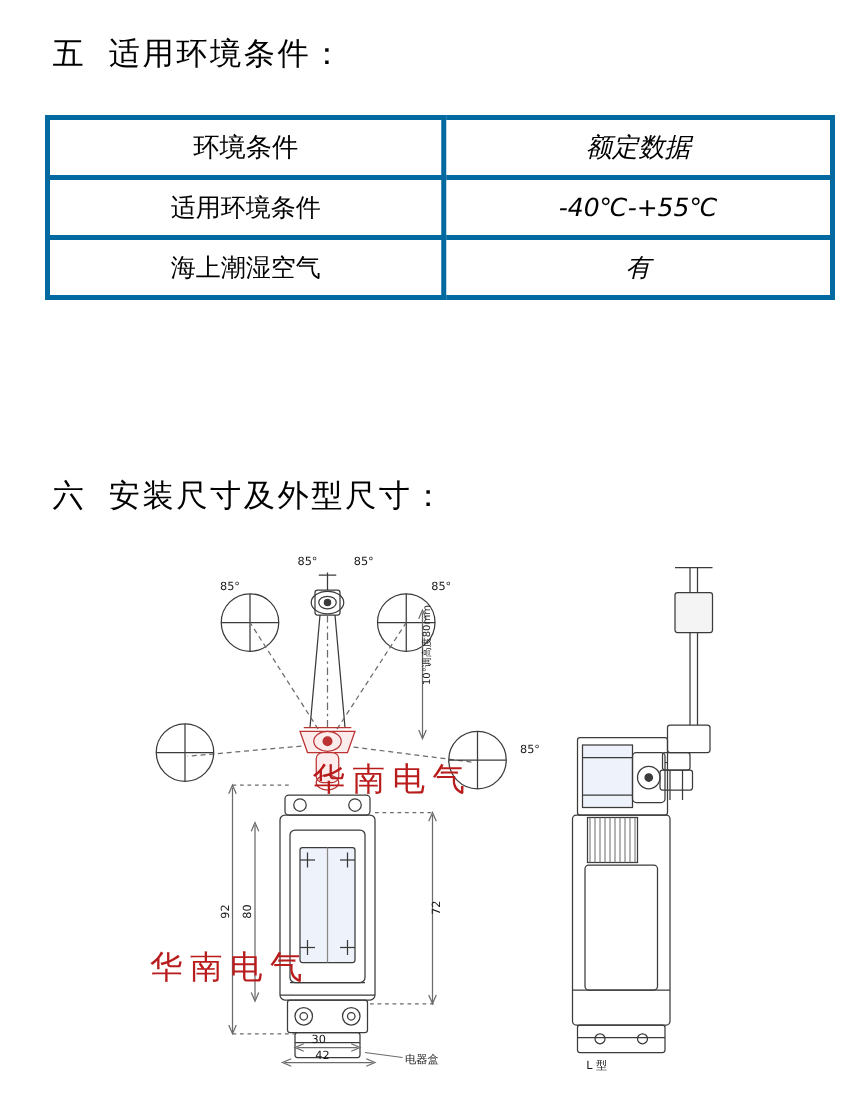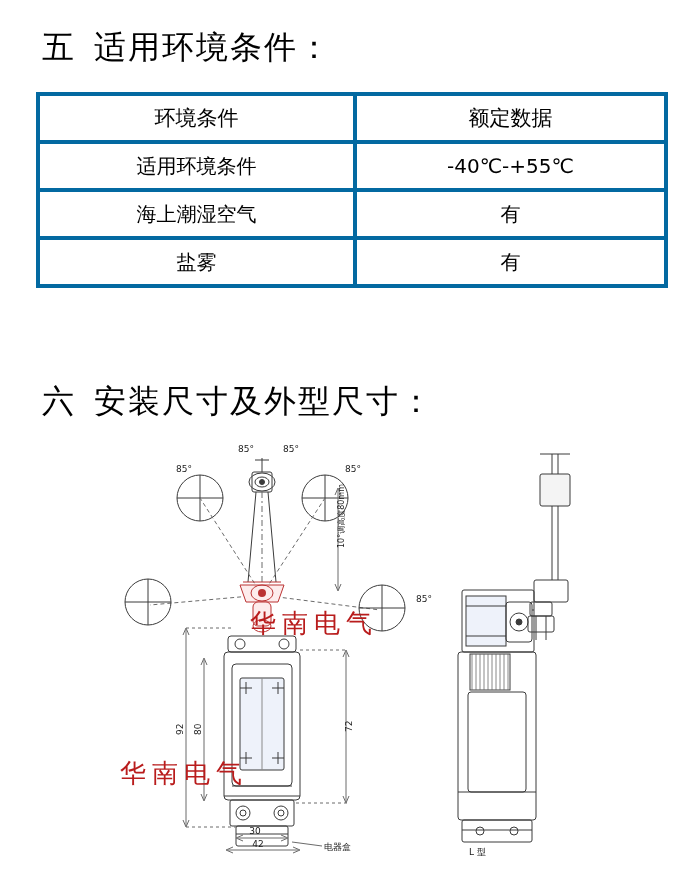--- a/index.html
+++ b/index.html
@@ -17,21 +17,21 @@
   }
 
   .page {
     position: relative;
     width: 677px;
     height: 880px;
   }
 
   .section-heading {
     position: absolute;
-    font-size: 32px;
+    font-size: 25px;
     letter-spacing: 2px;
     color: #000;
     white-space: nowrap;
   }
   .section-heading .num {
     margin-right: 18px;
   }
 
   #heading-env { left: 42px; top: 26px; }
   #heading-dims { left: 42px; top: 380px; }
@@ -50,21 +50,21 @@
     text-align: center;
     vertical-align: middle;
     font-size: 20px;
     color: #000;
     padding: 0 4px;
   }
   table.env-table tr.head td {
     font-size: 21px;
   }
   table.env-table td.col-a { width: 305px; }
-  table.env-table td.col-b { width: 299px; }
+  table.env-table td.col-b { width: 299px; font-style: italic; }
 
   
   .drawing {
     position: absolute;
     left: 0;
     top: 430px;
     width: 677px;
     height: 440px;
   }
   .drawing svg { display: block; }
@@ -97,24 +97,20 @@
         <td class="col-b">额定数据</td>
       </tr>
       <tr>
         <td class="col-a">适用环境条件</td>
         <td class="col-b">-40℃-+55℃</td>
       </tr>
       <tr>
         <td class="col-a">海上潮湿空气</td>
         <td class="col-b">有</td>
       </tr>
-      <tr>
-        <td class="col-a">盐雾</td>
-        <td class="col-b">有</td>
-      </tr>
     </tbody>
   </table>
 
   <div class="section-heading" id="heading-dims">
     <span class="num">六</span><span>安装尺寸及外型尺寸：</span>
   </div>
 
   <div class="drawing">
     <svg width="677" height="440" viewBox="0 0 677 440" xmlns="http://www.w3.org/2000/svg">
       <g fill="none" stroke="#3b3b3b" stroke-width="1">

